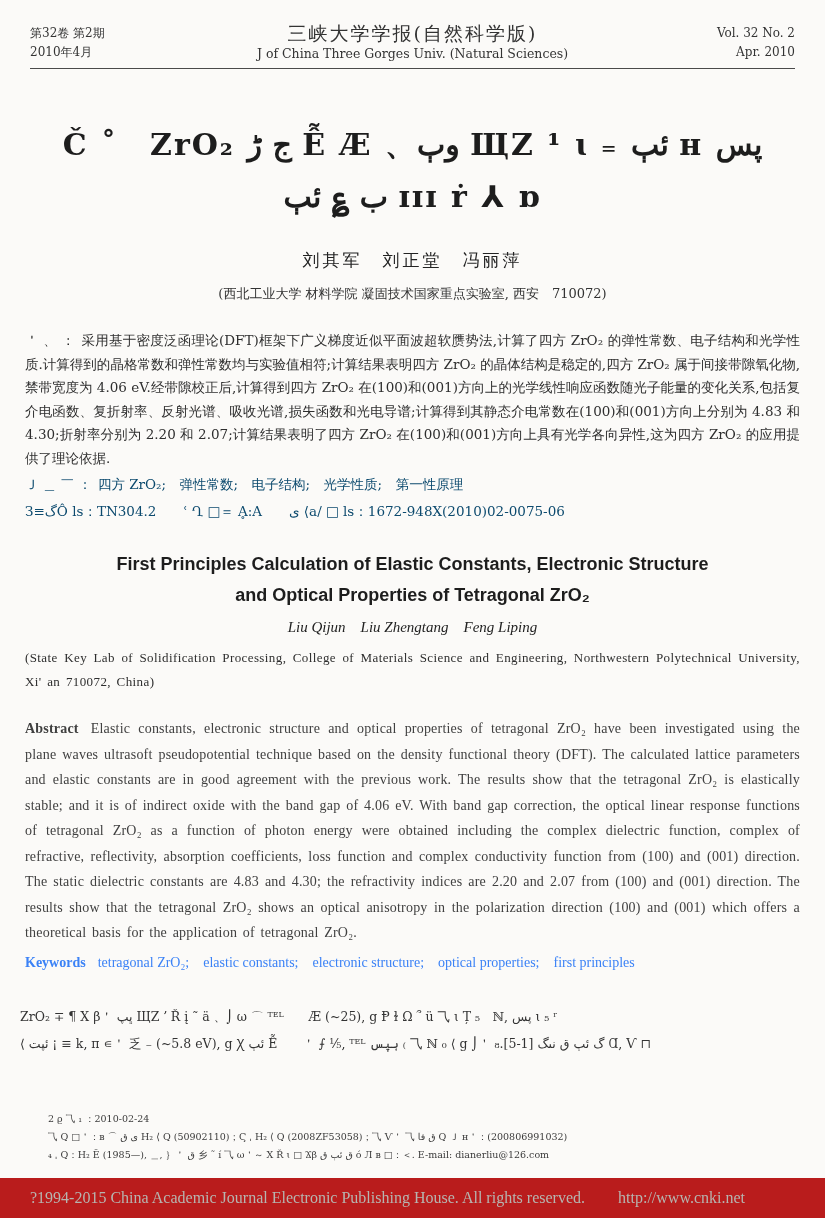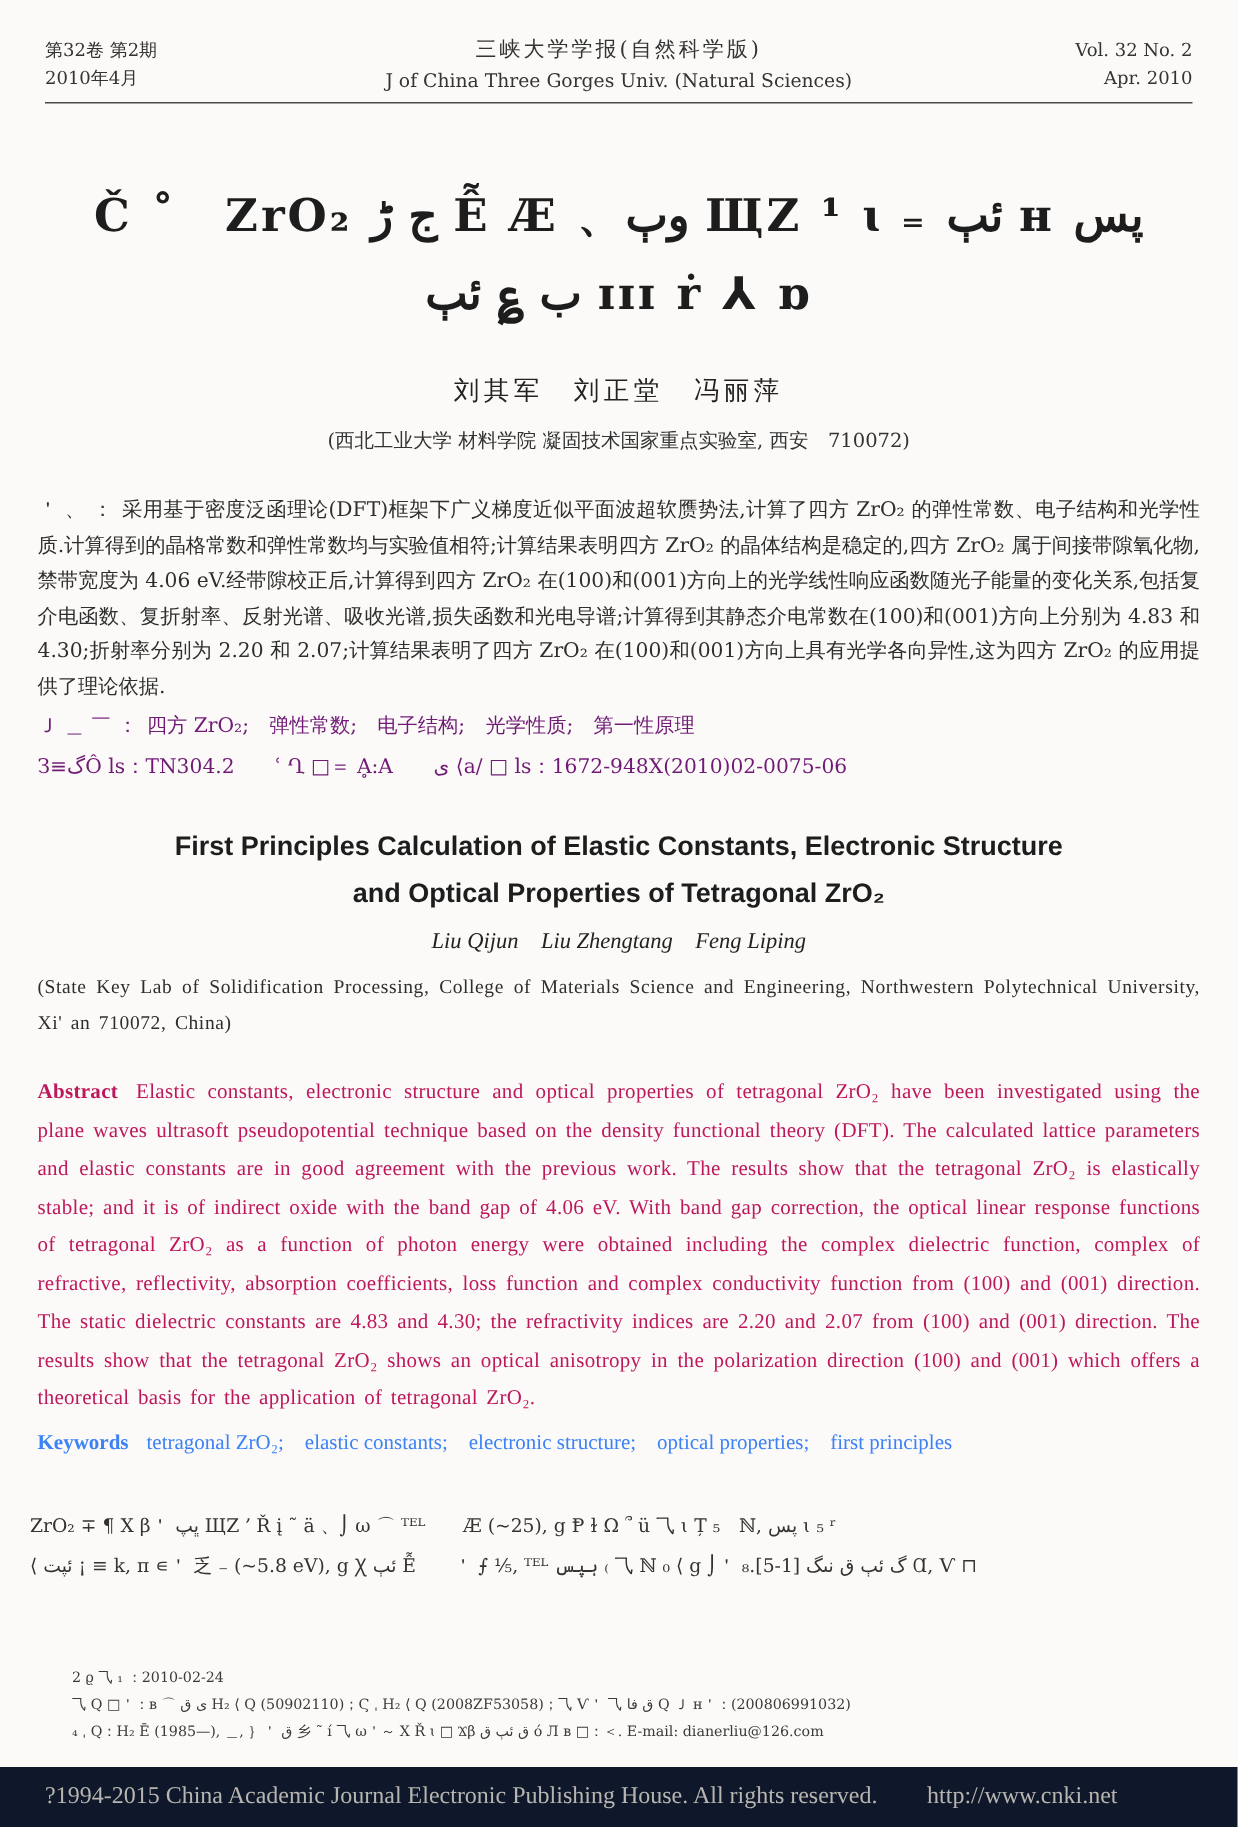--- a/index.html
+++ b/index.html
@@ -13,60 +13,60 @@
   
   .header{
     margin:24px 30px 0 30px;
     display:flex;justify-content:space-between;align-items:flex-start;
     border-bottom:1.5px solid #4a4a4a;padding-bottom:5px;
     font-size:12px;line-height:19px;color:#333;
   }
   .h-left{width:25%;text-align:left;}
   .h-center{flex:1;text-align:center;}
   .h-right{width:25%;text-align:right;}
-  .jname-cn{font-size:14px;letter-spacing:2px;}
+  .jname-cn{font-size:19px;letter-spacing:2px;}
   .jname-en{font-size:12.5px;margin-top:1px;}
 
   
   .title-cn{
     margin:50px 40px 0 40px;text-align:center;font-weight:bold;
     font-size:30px;line-height:52px;letter-spacing:2px;color:#1d1d1d;
   }
   .title-cn .t-line{display:block;}
 
   .authors-cn{margin-top:26px;text-align:center;font-size:17px;letter-spacing:3px;color:#222;}
   .affil-cn{margin-top:13px;text-align:center;font-size:13px;color:#333;}
 
   
   .abstract-cn{
     margin:26px 25px 0 25px;font-size:13.5px;line-height:23.5px;
     text-align:justify;color:#2e2e2e;
   }
   .abs-label-cn{margin-right:6px;}
   .keywords-cn,.class-line{
-    margin:3px 25px 0 25px;font-size:13.5px;line-height:23.5px;color:#701a75;
+    margin:3px 25px 0 25px;font-size:13.5px;line-height:23.5px;color:#0c4a6e;
   }
 
   
   .title-en{
     margin:26px 30px 0 30px;text-align:center;font-weight:bold;
     font-size:18px;line-height:31px;color:#1d1d1d;
     font-family:Liberation Sans, sans-serif;
   }
   .title-en .t-line{display:block;}
   .authors-en{margin-top:7px;text-align:center;font-size:15px;color:#222;
     font-family:"Liberation Serif","DejaVu Serif",serif;font-style:italic;}
   .affil-en{
     margin:9px 25px 0 25px;font-size:13px;line-height:24px;
     text-align:justify;letter-spacing:.4px;word-spacing:2px;color:#2e2e2e;
     font-family:"Liberation Serif","DejaVu Serif",serif;
   }
   .abstract-en{
     margin:22px 25px 0 25px;font-size:14px;line-height:25.5px;
-    text-align:justify;letter-spacing:.2px;word-spacing:2px;color:#be185d;
+    text-align:justify;letter-spacing:.2px;word-spacing:2px;color:#404040;
     font-family:"Liberation Serif","DejaVu Serif",serif;
   }
   .keywords-en{
     margin:4px 25px 0 25px;font-size:14px;line-height:25.5px;color:#3b82f6;
     font-family:Liberation Serif, serif;
   }
   .run-label{margin-right:12px;font-weight:bold;}
 
   
   .intro{margin:28px 18px 0 20px;font-size:12.5px;line-height:27px;color:#333;}
@@ -74,21 +74,21 @@
 
   
   .footnotes{
     position:absolute;left:48px;right:40px;bottom:54px;
     font-size:9.5px;line-height:18px;color:#3a3a3a;
   }
 
   
   .watermark-band{
     position:absolute;left:0;right:0;bottom:0;height:40px;
-    background:#0f172a;
+    background:#b91c1c;
     display:flex;align-items:center;justify-content:space-between;
     padding:0 80px 0 30px;
     color:#b7b5b0;font-size:16px;
     font-family:"Liberation Serif","DejaVu Serif",serif;
   }
 </style>
 </head>
 <body>
 
 <div class="page">

